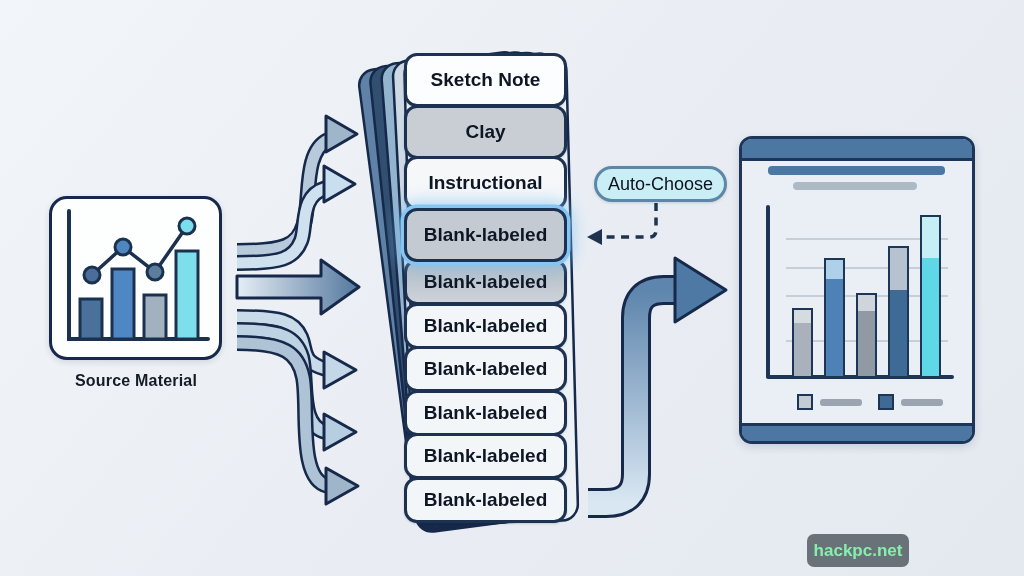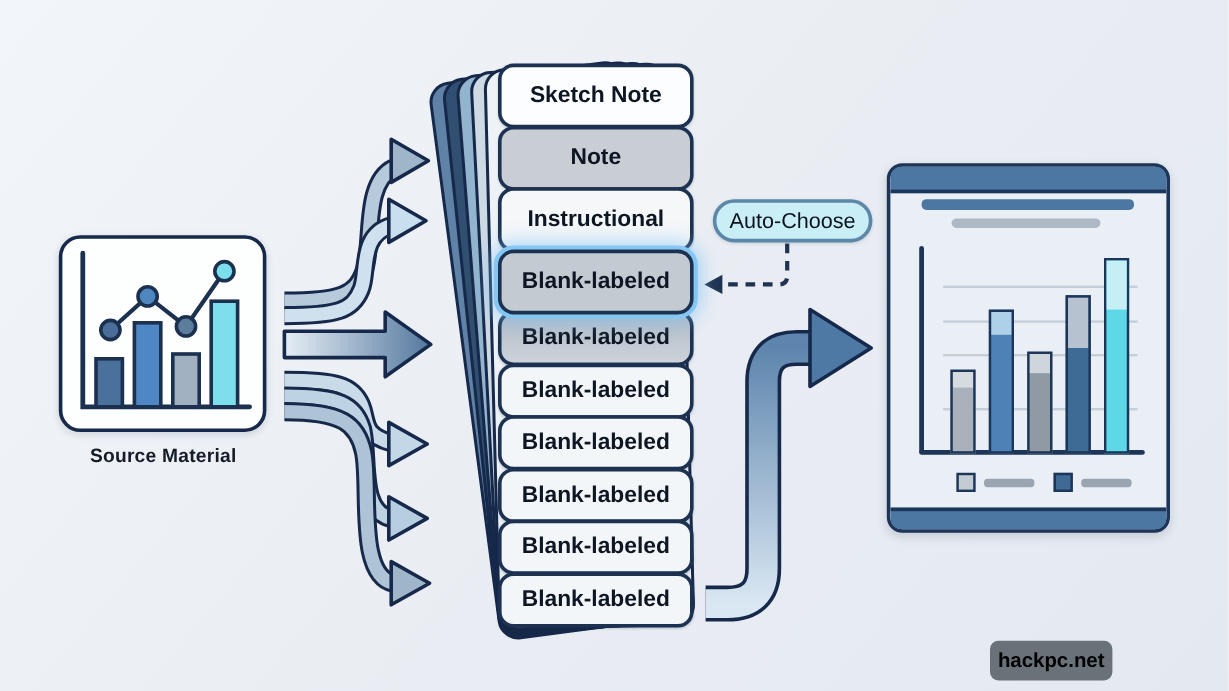--- a/index.html
+++ b/index.html
@@ -10,21 +10,21 @@
 
   
   .source-box{position:absolute;left:49px;top:196px;width:173px;height:164px;
     background:#fdfefe;border:3.5px solid #16294a;border-radius:18px;
     box-shadow:0 2px 6px rgba(30,50,80,.14);box-sizing:border-box;}
   .source-box svg{position:absolute;left:0;top:0;}
   .source-label{position:absolute;left:26px;top:372px;width:220px;text-align:center;
     font-size:16px;font-weight:bold;color:#151c28;letter-spacing:.2px;}
 
   
-  .stack{position:absolute;left:415px;top:53px;width:163px;}
+  .stack{position:absolute;left:404px;top:53px;width:163px;}
   .card{position:relative;box-sizing:border-box;height:46px;margin-top:-2.5px;
     border:3px solid #1d3150;border-radius:13px;display:flex;align-items:center;
     justify-content:center;font-size:19px;font-weight:bold;color:#0e1624;
     background:#f4f7fa;box-shadow:0 1px 2px rgba(20,40,70,.18);}
   .card.tall{height:54px;}
   .card:first-child{margin-top:0;}
   .card.highlighted{box-shadow:0 0 0 3.5px #85c6f2,0 0 16px 6px rgba(120,190,244,.6);z-index:2;}
 
   
   .auto-pill{position:absolute;left:594px;top:166px;width:133px;height:36px;
@@ -46,21 +46,21 @@
   .y-axis{position:absolute;left:24px;top:66px;width:3.5px;height:173px;background:#1d3557;border-radius:2px;}
   .x-axis{position:absolute;left:24px;top:236px;width:188px;height:3.5px;background:#1d3557;border-radius:2px;}
   .gridline{position:absolute;left:44px;width:162px;height:2px;background:#c6cfd9;}
   .bar{position:absolute;box-sizing:border-box;width:21px;border:2.5px solid #1d3557;overflow:hidden;}
   .bar-cap{position:absolute;top:0;left:0;right:0;}
   .legend-swatch{position:absolute;width:16px;height:16px;box-sizing:border-box;border:2.5px solid #1d3557;}
   .legend-line{position:absolute;width:42px;height:7px;border-radius:3px;background:#9aa5b1;}
 
   .watermark{position:absolute;left:807px;top:534px;width:102px;height:33px;
     background:rgba(96,103,112,.93);border-radius:7px;display:flex;align-items:center;
-    justify-content:center;font-size:17px;font-weight:bold;color:#000000;margin-left:18px;}
+    justify-content:center;font-size:17px;font-weight:bold;color:#86efac;}
 </style>
 </head>
 <body>
 
 <div class="stage">
 
   <svg class="overlay" width="1024" height="576" viewBox="0 0 1024 576">
     <defs>
       <linearGradient id="gradStraight" x1="0" y1="0" x2="1" y2="0">
         <stop offset="0" stop-color="#e6eef5"></stop>
@@ -134,21 +134,21 @@
         <circle cx="40" cy="76" r="8" fill="#4a6e99" stroke="#1c3150" stroke-width="3"></circle>
         <circle cx="71" cy="48" r="8" fill="#4e87c0" stroke="#1c3150" stroke-width="3"></circle>
         <circle cx="103" cy="73" r="8" fill="#5c7d9c" stroke="#1c3150" stroke-width="3"></circle>
         <circle cx="135" cy="27" r="8" fill="#7adeec" stroke="#1c3150" stroke-width="3"></circle>
       </svg>
   </div>
   <div class="source-label">Source Material</div>
 
   <div class="stack" id="stack">
       <div class="card tall" style="background: rgb(252, 253, 254);">Sketch Note</div>
-      <div class="card tall" style="background: rgb(201, 206, 213);">Note</div>
+      <div class="card tall" style="background: rgb(201, 206, 213);">Clay</div>
       <div class="card tall" style="background: rgb(245, 247, 249);">Instructional</div>
       <div class="card tall highlighted" style="background: rgb(195, 202, 210);">Blank-labeled</div>
       <div class="card" style="background: linear-gradient(rgb(178, 187, 197), rgb(204, 211, 218));">Blank-labeled</div>
       <div class="card" style="background: rgb(243, 246, 249);">Blank-labeled</div>
       <div class="card" style="background: rgb(243, 246, 249);">Blank-labeled</div>
       <div class="card" style="background: rgb(243, 246, 249);">Blank-labeled</div>
       <div class="card" style="background: rgb(243, 246, 249);">Blank-labeled</div>
       <div class="card" style="background: rgb(243, 246, 249);">Blank-labeled</div>
     </div>
 

